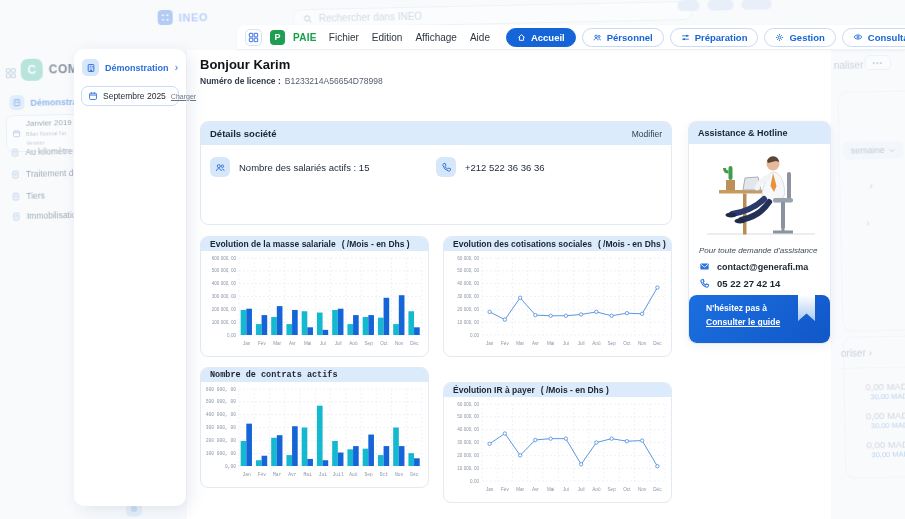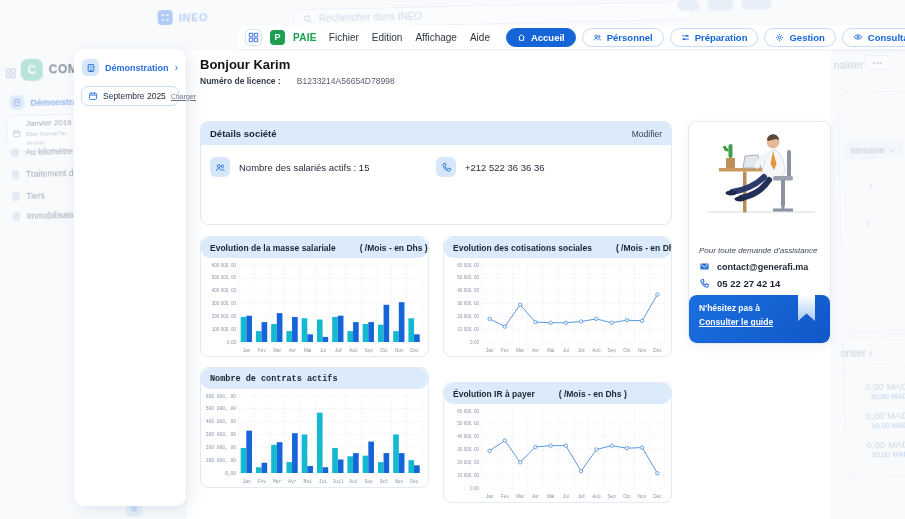--- a/index.html
+++ b/index.html
@@ -63,52 +63,52 @@
   .ctx-company .chev { margin-left:auto; color:#2a6fd9; font-size:10px; }
   .ctx-period { margin:2px 7px; border:1px solid #c9dcf5; border-radius:7px; padding:4px 6px; display:flex; align-items:center; gap:5px; }
   .ctx-period .cal { color:#3b7de0; display:flex; flex:0 0 auto; }
   .ctx-period .lbl { font-size:8.5px; font-weight:normal; color:#1d2737; white-space:nowrap; }
   .ctx-period .chg { margin-left:auto; font-size:7px; color:#6b7688; text-decoration:underline; white-space:nowrap; }
 
   
   .main { position:absolute; left:187px; top:50px; width:644px; height:469px; background:#fff; z-index:4; }
   .greeting { position:absolute; left:13px; top:7px; font-size:13px; font-weight:bold; color:#101418; }
   .license { position:absolute; left:13px; top:26px; font-size:8.5px; color:#555f6e; }
-  .license b { color:#333c49; margin-right:16px; }
+  .license b { color:#333c49; margin-right:4px; }
 
   .card { position:absolute; border:1px solid #e4eaf2; border-radius:8px; background:#fff; overflow:hidden; }
   .card-head { background:#dcebfb; display:flex; align-items:center; padding:0 9px; }
   .card-head .t { font-weight:bold; color:#1b2430; }
 
   .details-card { left:13px; top:71px; width:472px; height:104px; }
   .details-card .card-head { height:23px; }
   .details-card .t { font-size:9.5px; }
   .details-card .modifier { margin-left:auto; font-size:8.5px; color:#333c49; }
   .details-grid { display:grid; grid-template-columns:1fr 1fr; gap:13px 0; padding:12px 9px; }
   .d-item { display:flex; align-items:center; gap:9px; }
   .d-chip { width:20px; height:20px; border-radius:6px; background:#d7e7fb; color:#2f72d9; display:flex; align-items:center; justify-content:center; flex:0 0 auto; }
   .d-item .txt { font-size:9.5px; color:#1d2737; }
 
   .chart-card { width:229px; height:121px; }
-  .chart-card .card-head { height:21px; gap:24px;border-radius:9px; }
+  .chart-card .card-head { height:14px; gap:6px; }
   .chart-card .t, .chart-card .u { font-size:8.5px; font-weight:bold; color:#1b2430; white-space:nowrap; }
   .chart-plot { padding:1px 1px 0 1px; }
   .pos-c1 { left:13px;  top:186px; }
   .pos-c2 { left:256px; top:186px; }
   .pos-c3 { left:13px;  top:317px;font-family:Liberation Mono, monospace; }
   .pos-c4 { left:256px; top:332px;text-align:right; }
 
   .assist-card { left:501px; top:71px; width:143px; height:223px; box-shadow:0 3px 10px rgba(30,60,120,.06); }
   .assist-card .card-head { height:22px; }
   .assist-card .t { font-size:9px; }
   .assist-caption { position:absolute; left:10px; top:124px; font-size:8px; font-style:italic; color:#3e4a5a; }
   .assist-row { position:absolute; left:10px; display:flex; align-items:center; gap:7px; }
   .assist-row .ic { color:#2f72d9; display:flex; }
   .assist-row .v { font-size:9px; font-weight:bold; color:#1b2430; }
-  .assist-footer { position:absolute; left:0; right:0; bottom:0; height:48px; background:linear-gradient(135deg,#1b6fe0,#1157c8); border-radius:8px; padding:8px 10px; color:#fff; }
+  .assist-footer { position:absolute; left:0; right:0; bottom:0; height:48px; background:linear-gradient(135deg,#1b6fe0,#1157c8); border-radius:8px; padding:8px 17px; color:#fff; }
   .assist-footer .l1 { font-size:8.5px; font-weight:bold; margin-bottom:4px; }
   .assist-footer .l2 { font-size:8.5px; font-weight:bold; text-decoration:underline; }
   .bookmark { position:absolute; right:15px; top:0; }
 </style>
 </head>
 <body>
 
 <div class="stage" data-interactable="false">
 
   <div class="bg-layer" data-interactable="false">
@@ -348,20 +348,23 @@
             <svg width="11" height="11" viewBox="0 0 16 16" fill="none" stroke="currentColor" stroke-width="1.4">
                 <path d="M4.2 2.4 6 2l1.3 3-1.6 1.3a9.5 9.5 0 0 0 4 4L11 8.7l3 1.3-.5 1.9c-.3 1-1.2 1.7-2.3 1.4A12 12 0 0 1 2.7 4.7c-.3-1.1.4-2.1 1.5-2.3Z"></path>
               </svg>
           </span>
           <span class="txt" data-interactable="false">+212 522 36 36 36</span>
         </div>
       </div>
     </div>
 
     <div class="card assist-card" data-interactable="false">
+      <div class="card-head" data-interactable="false">
+        <span class="t" data-interactable="false">Assistance &amp; Hotline</span>
+      </div>
       <svg width="141" height="98" viewBox="0 0 141 98" data-interactable="false" style="display:block">
         <line x1="18" y1="90" x2="126" y2="90" stroke="#e4e7ec" stroke-width="1.5"></line>
         <rect x="37" y="36" width="9" height="10" fill="#bd9059"></rect>
         <rect x="39.5" y="22" width="4" height="14" rx="2" fill="#3f9e49"></rect>
         <path d="M39.5 28c-3 0-4-2-4-4" stroke="#3f9e49" stroke-width="3" fill="none"></path>
         <rect x="30" y="46" width="52" height="3.5" fill="#c9995e"></rect>
         <rect x="54" y="49.5" width="3.5" height="41" fill="#b98c55"></rect>
         <polygon points="56,34 69,33 72,46 54,46" fill="#e3e7ec" stroke="#a9b0ba" stroke-width="1"></polygon>
         <circle cx="84" cy="20" r="6.5" fill="#e8b89b"></circle>
         <path d="M78 17c1-4 6-6 9-4 2 1 3 3 3 5l-3-1-8 2Z" fill="#5a4636"></path>

